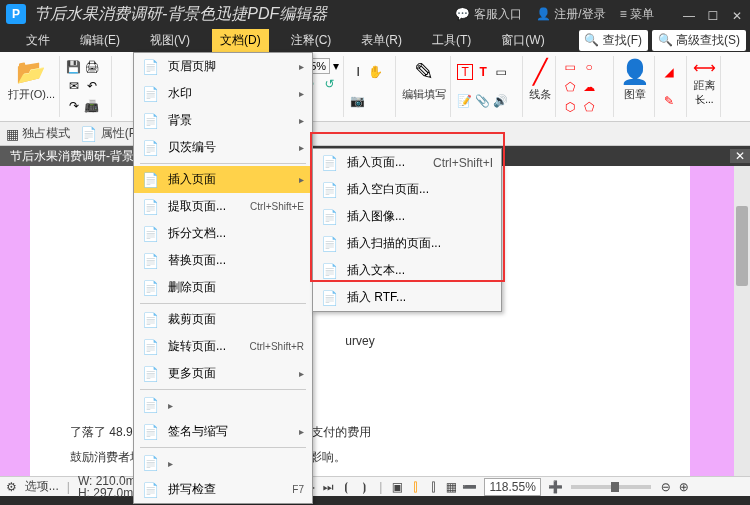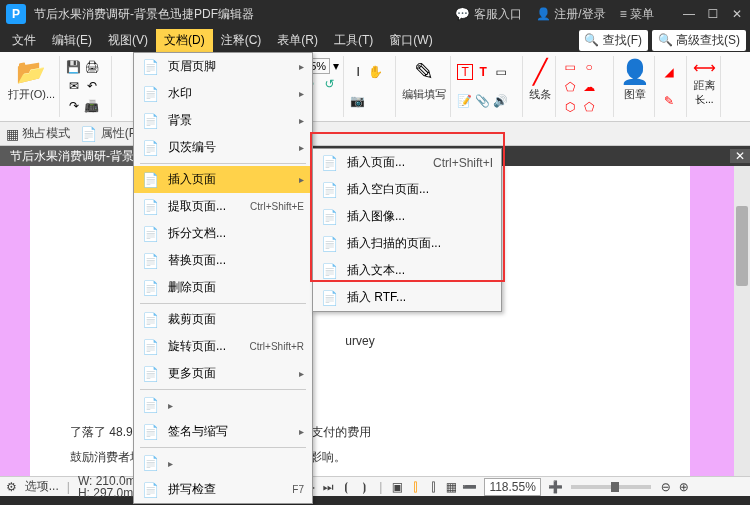--- a/index.html
+++ b/index.html
@@ -1,27 +1,27 @@
 <!DOCTYPE html>
 <html><head>
 <meta charset="utf-8">
 <style>
 * { margin: 0; padding: 0; box-sizing: border-box; font-family: "Microsoft YaHei", sans-serif; font-size: 12px; }
 body { width: 750px; height: 505px; background: #2b2b2b; overflow: hidden; position: relative; }
 
 .titlebar { height: 28px; background: #2b2b2b; display: flex; align-items: center; padding: 0 6px; color: #ddd; }
 .app-icon { width: 20px; height: 20px; background: #1e9fff; border-radius: 3px; display: flex; align-items: center; justify-content: center; color: #fff; font-weight: bold; margin-right: 8px; }
-.title-text { flex: 1; font-size: 12px; }
-.title-actions { display: flex; gap: 14px; align-items: center; color: #ccc; font-size: 12px; }
+.title-text { flex: 1; font-size: 16px; font-style: italic; }
+.title-actions { display: flex; gap: 14px; align-items: flex-end; color: #ccc; font-size: 12px; }
 .title-actions span { cursor: pointer; }
 .win-controls { display: flex; gap: 10px; margin-left: 14px; }
 .win-btn { width: 14px; height: 14px; display: flex; align-items: center; justify-content: center; cursor: pointer; color: #ccc; }
 
 .menubar { height: 24px; background: #2b2b2b; display: flex; align-items: center; padding: 0 4px; color: #ddd; position: relative; }
-.menubar .mitem { padding: 3px 8px; cursor: pointer; }
+.menubar .mitem { padding: 3px 8px; cursor: pointer; margin-left: 14px; }
 .menubar .mitem.active { background: #ffd24a; color: #000; }
 .menubar .right-tools { margin-left: auto; display: flex; gap: 4px; align-items: center; }
 .right-tools .tool-btn { background: #fff; color: #333; padding: 2px 6px; border-radius: 2px; display: flex; align-items: center; gap: 3px; }
 
 .toolbar { height: 70px; background: #fafafa; border-bottom: 1px solid #ccc; display: flex; padding: 4px; gap: 2px; position: relative; }
 .tb-group { display: flex; flex-direction: column; align-items: center; padding: 2px 4px; border-right: 1px solid #e0e0e0; }
 .tb-big { display: flex; flex-direction: column; align-items: center; gap: 1px; cursor: pointer; }
 .tb-big .ico { font-size: 24px; }
 .tb-big .lbl { font-size: 11px; color: #333; white-space: nowrap; }
 .tb-mini { width: 16px; height: 16px; display: inline-flex; align-items: center; justify-content: center; cursor: pointer; }

